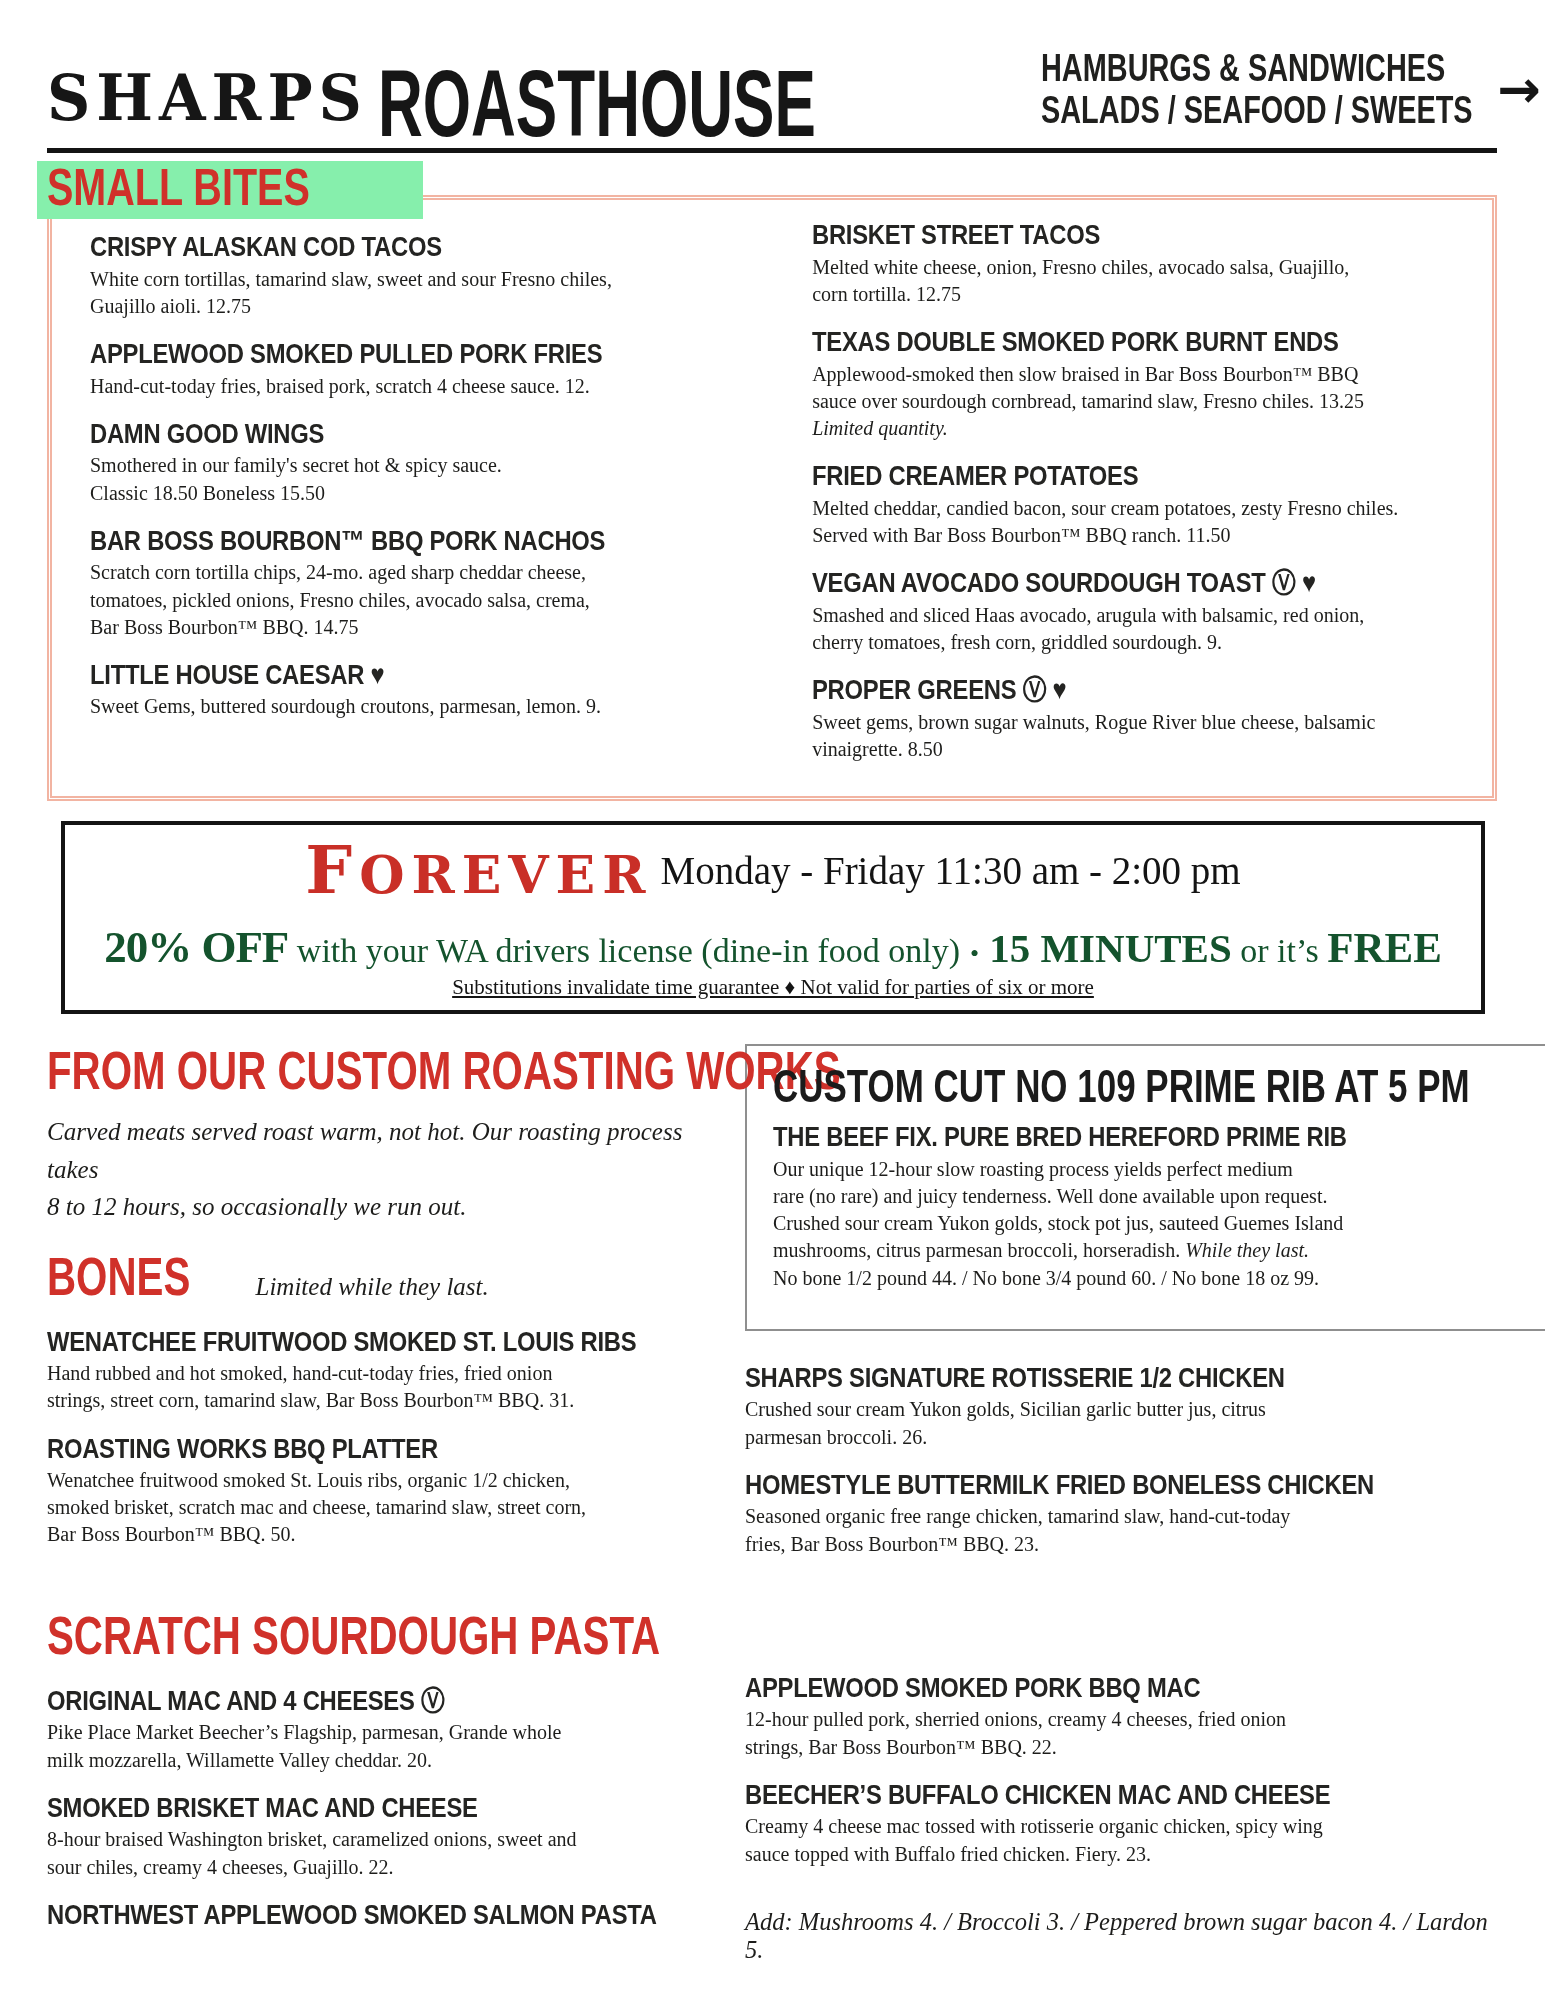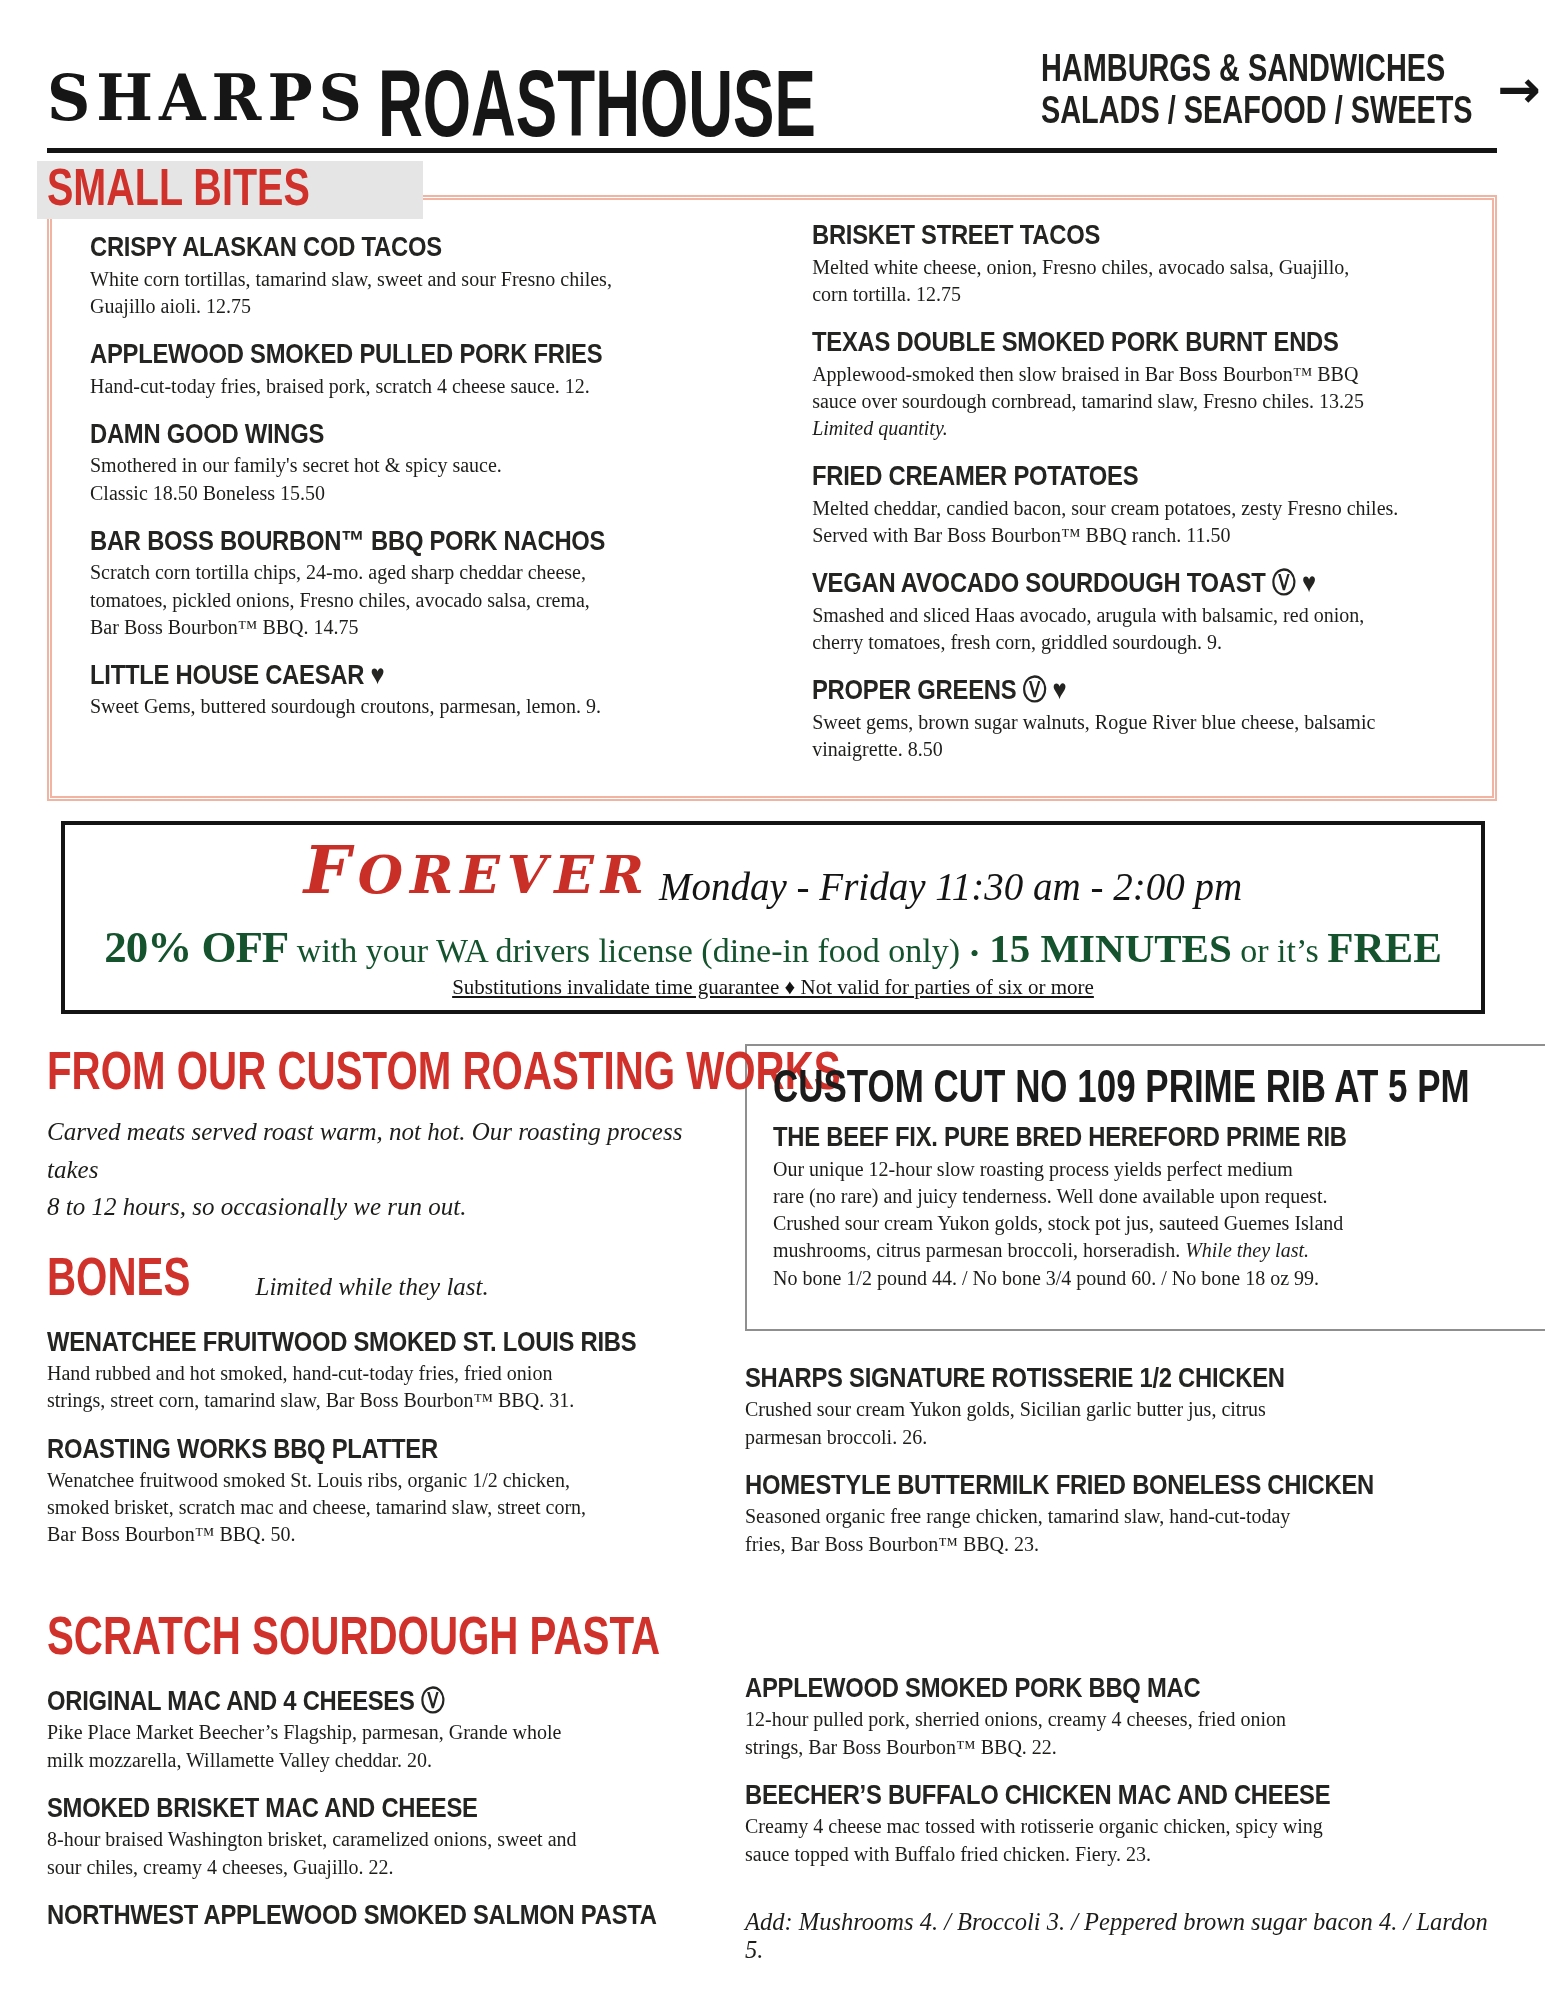--- a/index.html
+++ b/index.html
@@ -46,31 +46,31 @@
     display:inline-block; transform:scaleX(0.76); transform-origin:0 50%;
     white-space:nowrap; line-height:1;
   }
 
   
   .bites-section { position:relative; margin-top:42px; }
   .bites-box {
     border:5px double #f2b4a2; display:flex; gap:86px;
     padding:30px 18px 16px 38px;
   }
-  .bites-title-wrap { position:absolute; top:-34px; left:-10px; background:#e5e5e5; padding:0 30px 6px 10px; }
+  .bites-title-wrap { position:absolute; top:-34px; left:-10px; background:#86efac; padding:0 30px 6px 10px; }
   .bites-title-wrap .red-title { font-size:52px; }
   .bites-left { width:642px; }
   .bites-right { width:668px; margin-top:-12px; }
 
   
   .forever {
     border:4px solid #141414; margin:20px 12px 0 14px; text-align:center;
     padding:6px 10px 10px;
   }
-  .forever-line1 { display:flex; justify-content:center; align-items:flex-end; gap:8px;font-style:italic; }
+  .forever-line1 { display:flex; justify-content:center; align-items:center; gap:8px; }
   .forever-word { color:#c92f27; font-family:"DejaVu Serif", serif; font-weight:700; letter-spacing:7px; white-space:nowrap; }
   .forever-initial { font-size:66px; }
   .forever-rest { font-size:52px; }
   .forever-hours { font-size:39px; color:#141414; }
   .forever-offer { font-size:34px; margin-top:12px; color:#14532d; }
   .offer-b1 { font-weight:700; font-size:45px; letter-spacing:-1px; }
   .offer-b2 { font-weight:700; font-size:41px; }
   .offer-b3 { font-weight:700; font-size:43px; }
   .offer-bullet { font-size:26px; padding:0 10px; }
   .forever-fine { font-size:21px; margin-top:2px; color:#141414;text-decoration:underline; }

